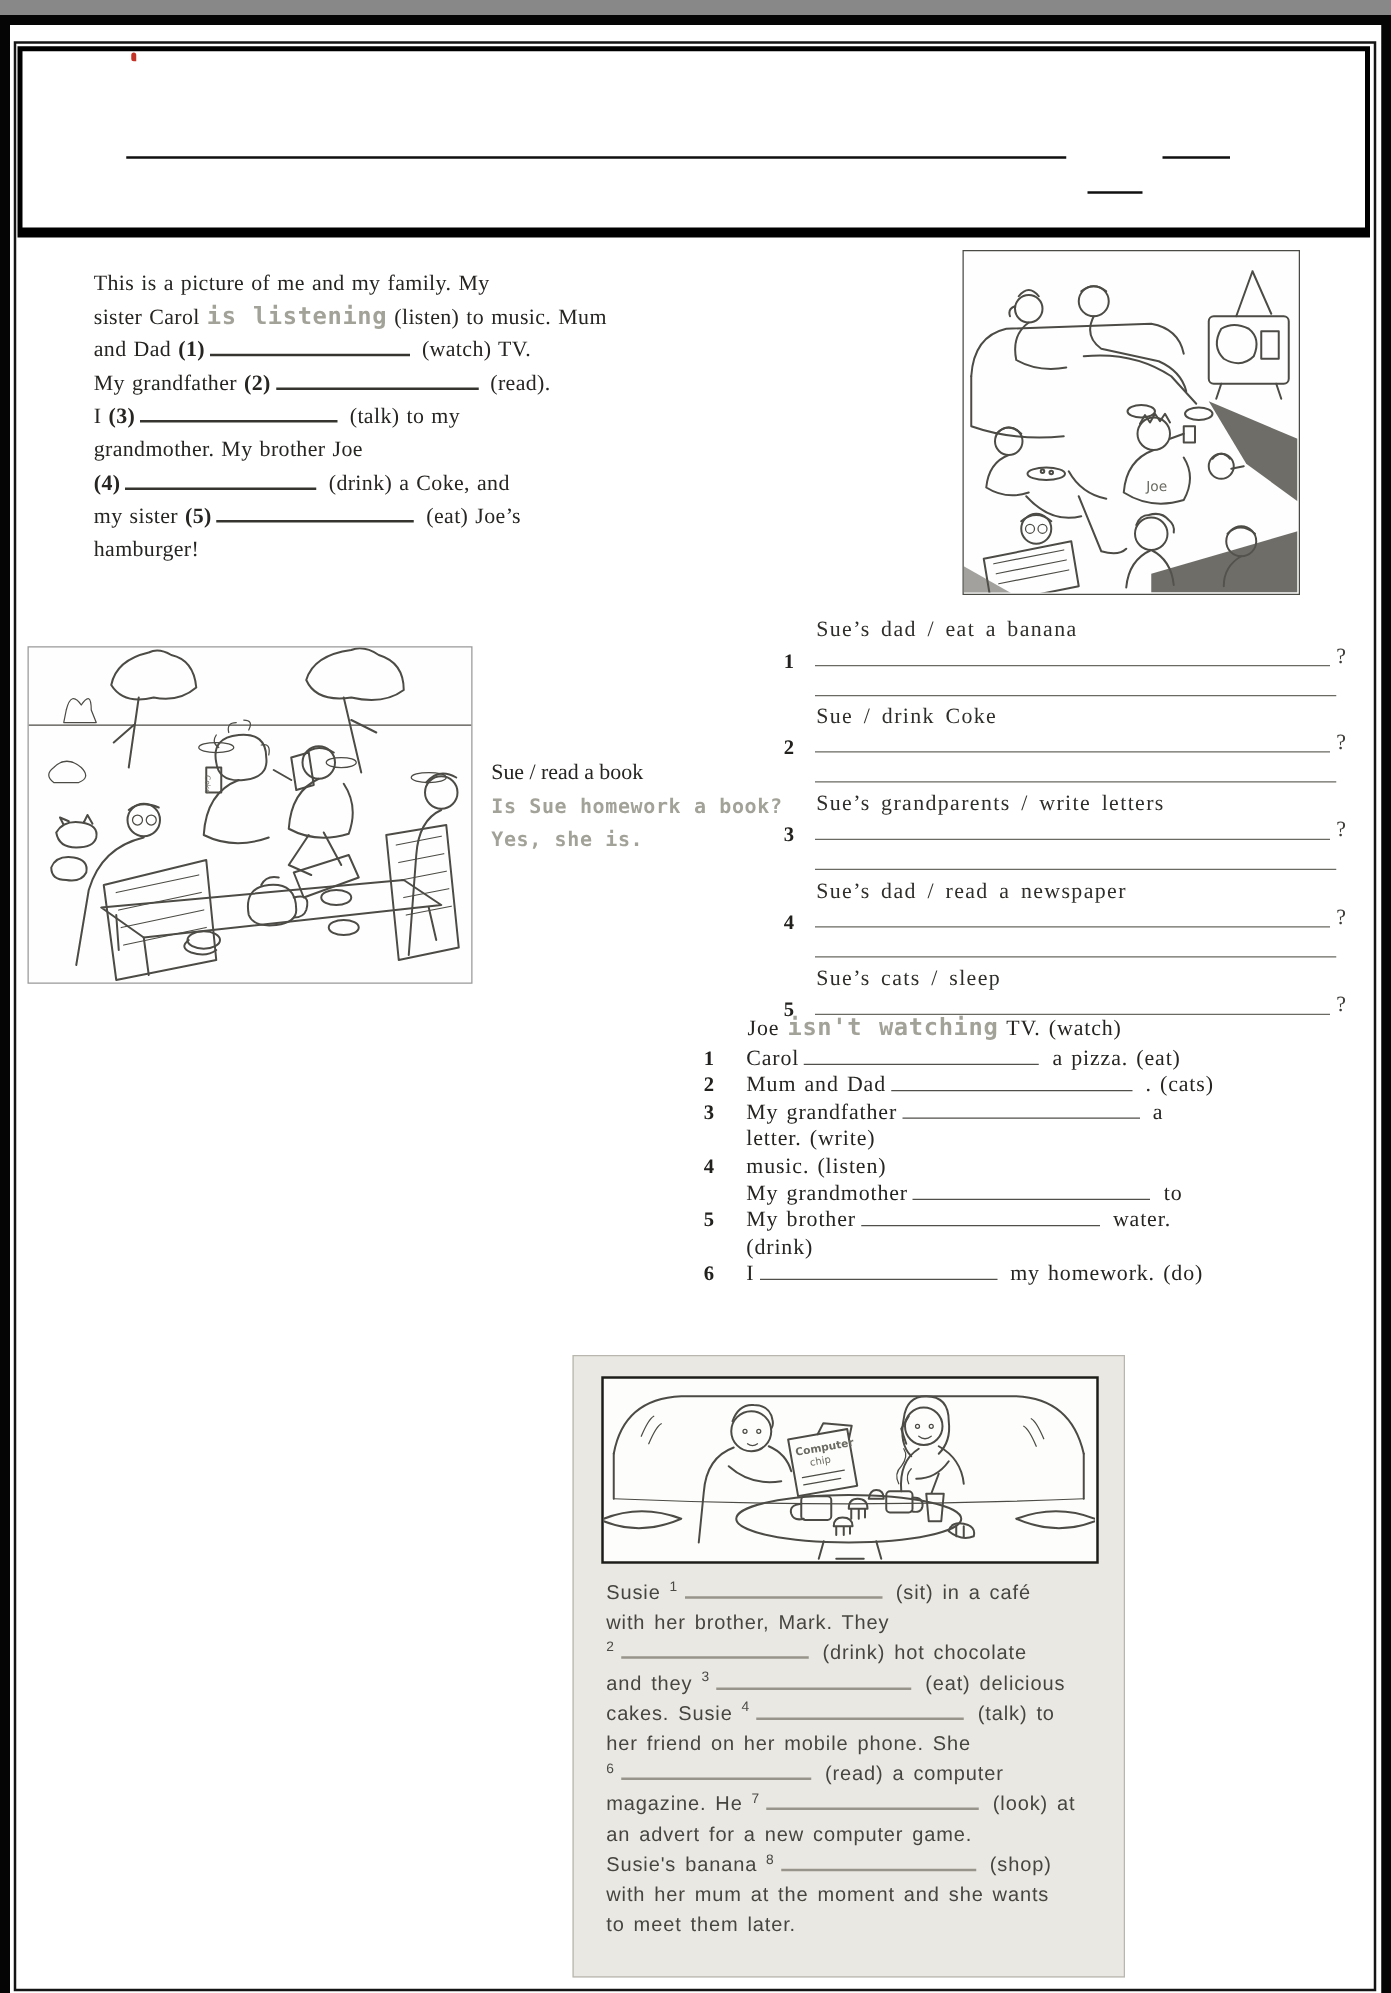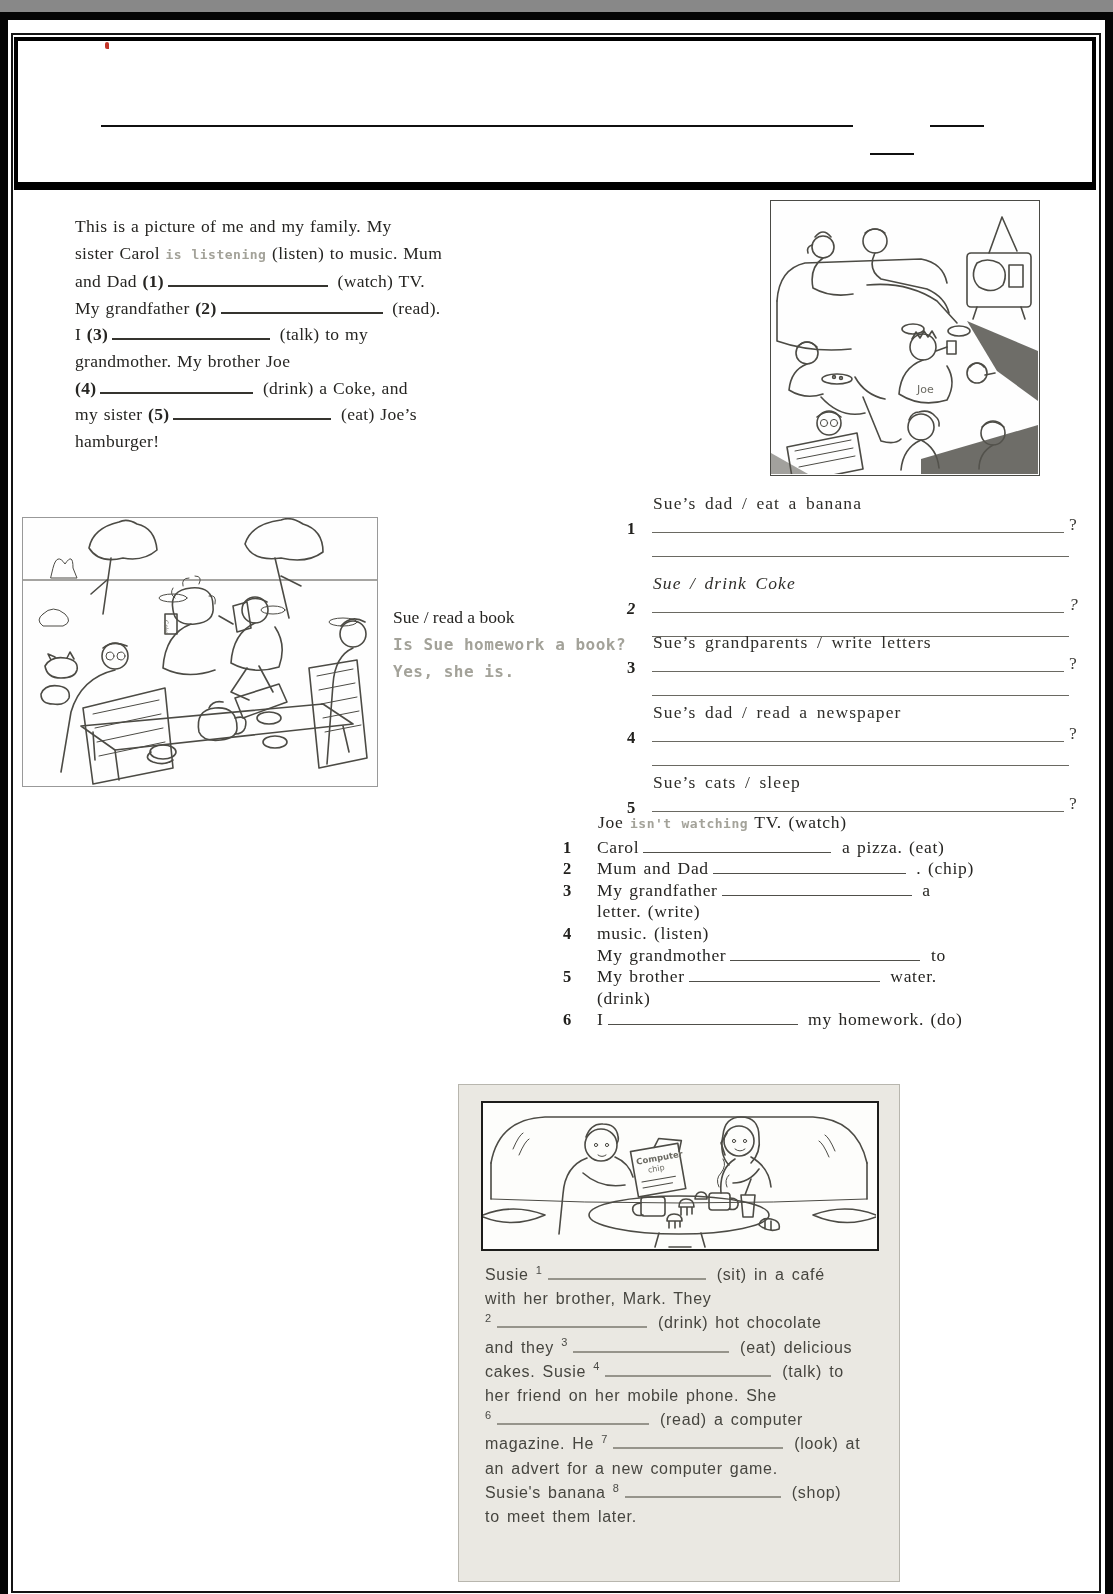--- a/index.html
+++ b/index.html
@@ -11,21 +11,21 @@
               border:4px solid #000;border-bottom:8px solid #000;background:#fff;}
   .red-mark{position:absolute;left:87px;top:1px;width:4px;height:7px;border-radius:2px 2px 0 2px;}
   .hline{position:absolute;height:0;border-top:2.4px solid #101010;}
   .abs{position:absolute;}
 
   
   .tline{white-space:nowrap;}
   .blank{display:inline-block;border-bottom:2px solid #35342f;height:12px;margin:0 4px;vertical-align:baseline;}
   .blank.gray{border-bottom:2px solid #96948b;}
   .bold{font-weight:bold;}
-  .hand{font-family:"DejaVu Sans Mono",monospace;font-weight:bold;color:#a3a299;font-size:13px;letter-spacing:.5px;}
+  .hand{font-family:"DejaVu Sans Mono",monospace;font-weight:bold;color:#a3a299;font-size:19px;letter-spacing:.5px;}
   .sup{font-size:11px;vertical-align:super;line-height:0;margin-right:1px;color:#4a4a46;}
 
   
   .intro{left:75px;top:201px;width:420px;font-size:17.5px;line-height:26.6px;letter-spacing:.3px;word-spacing:1px;}
 
   
   .pic{background:#fefefe;}
   .pic svg{display:block;}
   .family-pic{left:770px;top:188px;width:270px;height:276px;border:1.5px solid #4a4a45;box-sizing:border-box;}
   .picnic-pic{left:22px;top:505px;width:356px;height:270px;border:1px solid #999;box-sizing:border-box;}
@@ -218,21 +218,21 @@
   </div>
 
   <div class="abs ex2">
     <div class="ex2-item" style="top:0;">
       <div class="ex2-prompt">Sue’s dad / eat a banana</div>
       <span class="ex2-num">1</span>
       <div class="ex2-qline"></div>
       <span class="ex2-q">?</span>
       <div class="ex2-aline"></div>
     </div>
-    <div class="ex2-item" style="top:80px;font-style:italic;">
+    <div class="ex2-item" style="top:69px;">
       <div class="ex2-prompt">Sue / drink Coke</div>
       <span class="ex2-num">2</span>
       <div class="ex2-qline"></div>
       <span class="ex2-q">?</span>
       <div class="ex2-aline"></div>
     </div>
     <div class="ex2-item" style="top:139px;">
       <div class="ex2-prompt">Sue’s grandparents / write letters</div>
       <span class="ex2-num">3</span>
       <div class="ex2-qline"></div>
@@ -258,21 +258,21 @@
     <div class="ex3-example"><span>Joe </span><span class="hand">isn't watching</span><span> TV. (watch)</span></div>
     <div class="ex3-item">
       <span class="ex3-num">1</span>
       <div>
           <div class="tline"><span>Carol</span><span class="blank" style="width: 188px;"></span><span> a pizza. (eat)</span></div>
         </div>
     </div>
     <div class="ex3-item">
       <span class="ex3-num">2</span>
       <div>
-          <div class="tline"><span>Mum and Dad</span><span class="blank" style="width: 193px;"></span><span> . (chip)</span></div>
+          <div class="tline"><span>Mum and Dad</span><span class="blank" style="width: 193px;"></span><span> . (cats)</span></div>
         </div>
     </div>
     <div class="ex3-item">
       <span class="ex3-num">3</span>
       <div>
           <div class="tline"><span>My grandfather</span><span class="blank" style="width: 190px;"></span><span> a</span></div>
           <div class="tline"><span>letter. (write)</span></div>
         </div>
     </div>
     <div class="ex3-item">
@@ -355,16 +355,17 @@
         <div class="tline"><span>Susie </span><sup class="sup">1</sup><span class="blank gray" style="width: 158px;"></span><span> (sit) in a café</span></div>
         <div class="tline"><span>with her brother, Mark. They</span></div>
         <div class="tline"><sup class="sup">2</sup><span class="blank gray" style="width: 150px;"></span><span> (drink) hot chocolate</span></div>
         <div class="tline"><span>and they </span><sup class="sup">3</sup><span class="blank gray" style="width: 156px;"></span><span> (eat) delicious</span></div>
         <div class="tline"><span>cakes. Susie </span><sup class="sup">4</sup><span class="blank gray" style="width: 166px;"></span><span> (talk) to</span></div>
         <div class="tline"><span>her friend on her mobile phone. She</span></div>
         <div class="tline"><sup class="sup">6</sup><span class="blank gray" style="width: 152px;"></span><span> (read) a computer</span></div>
         <div class="tline"><span>magazine. He </span><sup class="sup">7</sup><span class="blank gray" style="width: 170px;"></span><span> (look) at</span></div>
         <div class="tline"><span>an advert for a new computer game.</span></div>
         <div class="tline"><span>Susie's banana </span><sup class="sup">8</sup><span class="blank gray" style="width: 156px;"></span><span> (shop)</span></div>
+        <div class="tline"><span>with her mum at the moment and she wants</span></div>
         <div class="tline"><span>to meet them later.</span></div>
       </div>
   </div>
 </div>
 
 </body></html>

